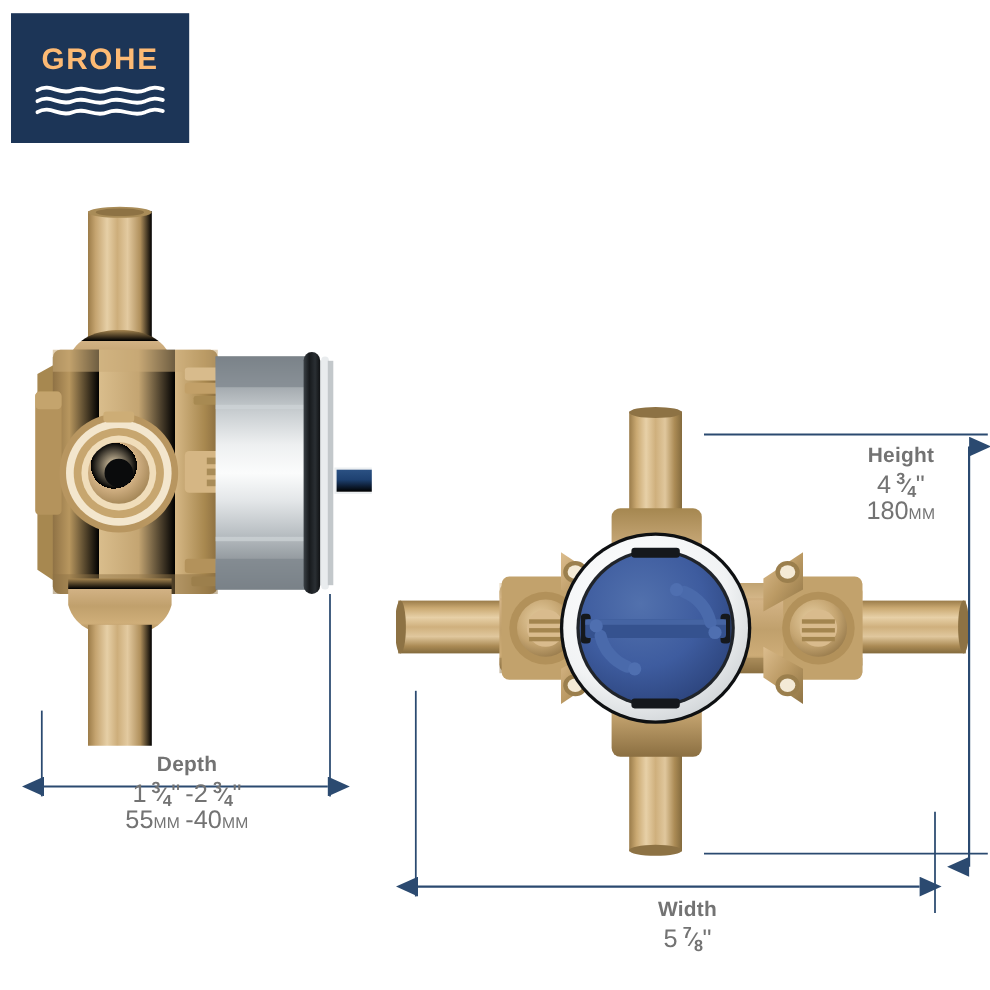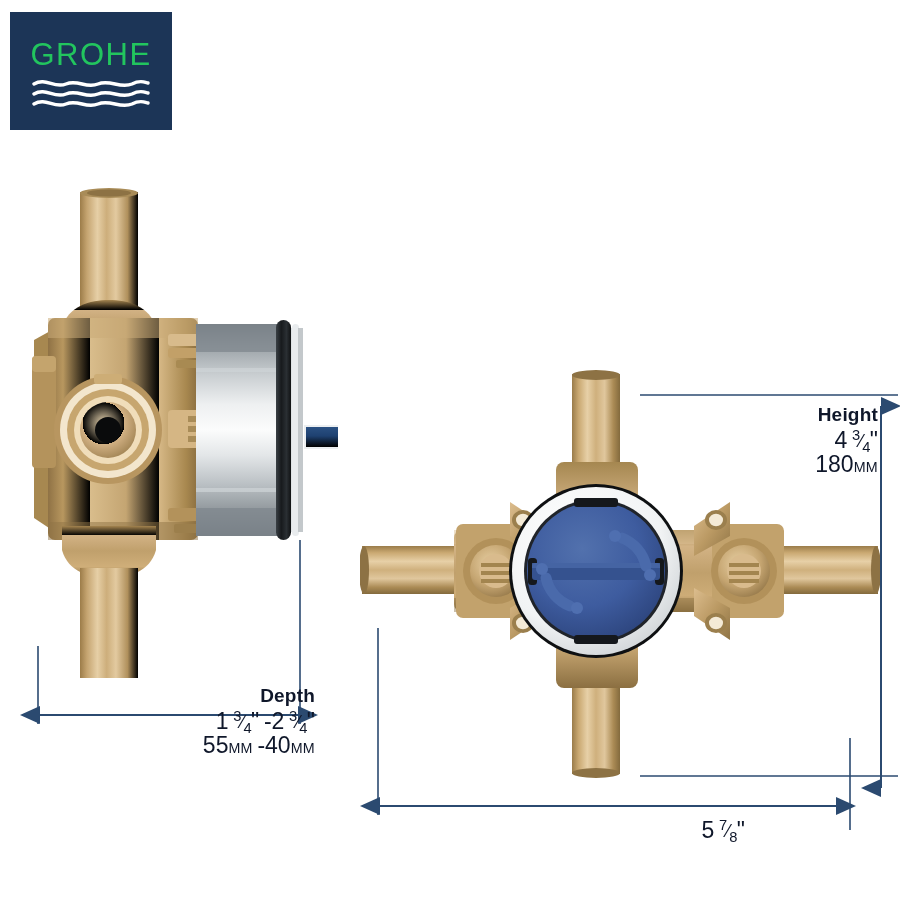--- a/index.html
+++ b/index.html
@@ -13,33 +13,33 @@
   }
   .stage{position:absolute;left:0;top:0;width:900px;height:900px;}
 
   
   #logo{
     position:absolute;left:10px;top:12px;width:162px;height:118px;
     background:#1c3557;
     display:flex;flex-direction:column;align-items:center;justify-content:center;
   }
   #logo .brand{
-    color:#22c55e;font-size:31px;font-weight:normal;letter-spacing:1.5px;
+    color:#fdba74;font-size:27px;font-weight:bold;letter-spacing:1.5px;
     line-height:1;margin-top:6px;font-family:"Liberation Sans",sans-serif;
   }
   #logo .waves{margin-top:6px;width:118px;height:34px;}
 
   
   .dimsvg{position:absolute;left:0;top:0;width:900px;height:900px;pointer-events:none;}
 
   
-  .dimlabel{position:absolute;text-align:right;color:#0f172a;line-height:1.05;}
+  .dimlabel{position:absolute;text-align:center;color:#737373;line-height:1.05;}
   .dimlabel .ttl{font-size:19px;font-weight:bold;letter-spacing:.2px;display:block;margin-bottom:3px;}
   .dimlabel .val{font-size:23px;font-weight:400;display:block;white-space:nowrap;}
-  .frac{display:inline-block;font-size:.78em;position:relative;top:-1px;letter-spacing:-.5px;}
+  .frac{display:inline-block;font-size:.78em;position:relative;top:-1px;letter-spacing:-.5px;font-weight:bold;}
   .frac .nu{font-size:.82em;vertical-align:super;line-height:0;}
   .frac .sl{font-size:1em;}
   .frac .de{font-size:.82em;vertical-align:sub;line-height:0;}
   .uom{font-size:.62em;letter-spacing:.3px;}
 
   #label-depth{left:25px;top:686px;width:290px;}
   #label-width{left:505px;top:818px;width:240px;}
   #label-height{left:760px;top:405px;width:118px;}
 
   
@@ -359,20 +359,21 @@
     <line x1="881" y1="406" x2="881" y2="788" stroke="#2b4a70" stroke-width="2" marker-start="url(#arrU)" marker-end="url(#arrD)"></line>
   </svg>
 
   <div class="dimlabel" id="label-depth">
     <span class="ttl">Depth</span>
     <span class="val"><span>1</span> <span class="frac"><span class="nu">3</span><span class="sl">⁄</span><span class="de">4</span></span><span>"</span> <span>-</span><span>2</span> <span class="frac"><span class="nu">3</span><span class="sl">⁄</span><span class="de">4</span></span><span>"</span></span>
     <span class="val"><span>55</span><span class="uom">MM</span> <span>-</span><span>40</span><span class="uom">MM</span></span>
   </div>
 
   <div class="dimlabel" id="label-width">
+    <span class="ttl">Width</span>
     <span class="val"><span>5</span> <span class="frac"><span class="nu">7</span><span class="sl">⁄</span><span class="de">8</span></span><span>"</span></span>
   </div>
 
   <div class="dimlabel" id="label-height">
     <span class="ttl">Height</span>
     <span class="val"><span>4</span> <span class="frac"><span class="nu">3</span><span class="sl">⁄</span><span class="de">4</span></span><span>"</span></span>
     <span class="val"><span>180</span><span class="uom">MM</span></span>
   </div>
 
 </div>

